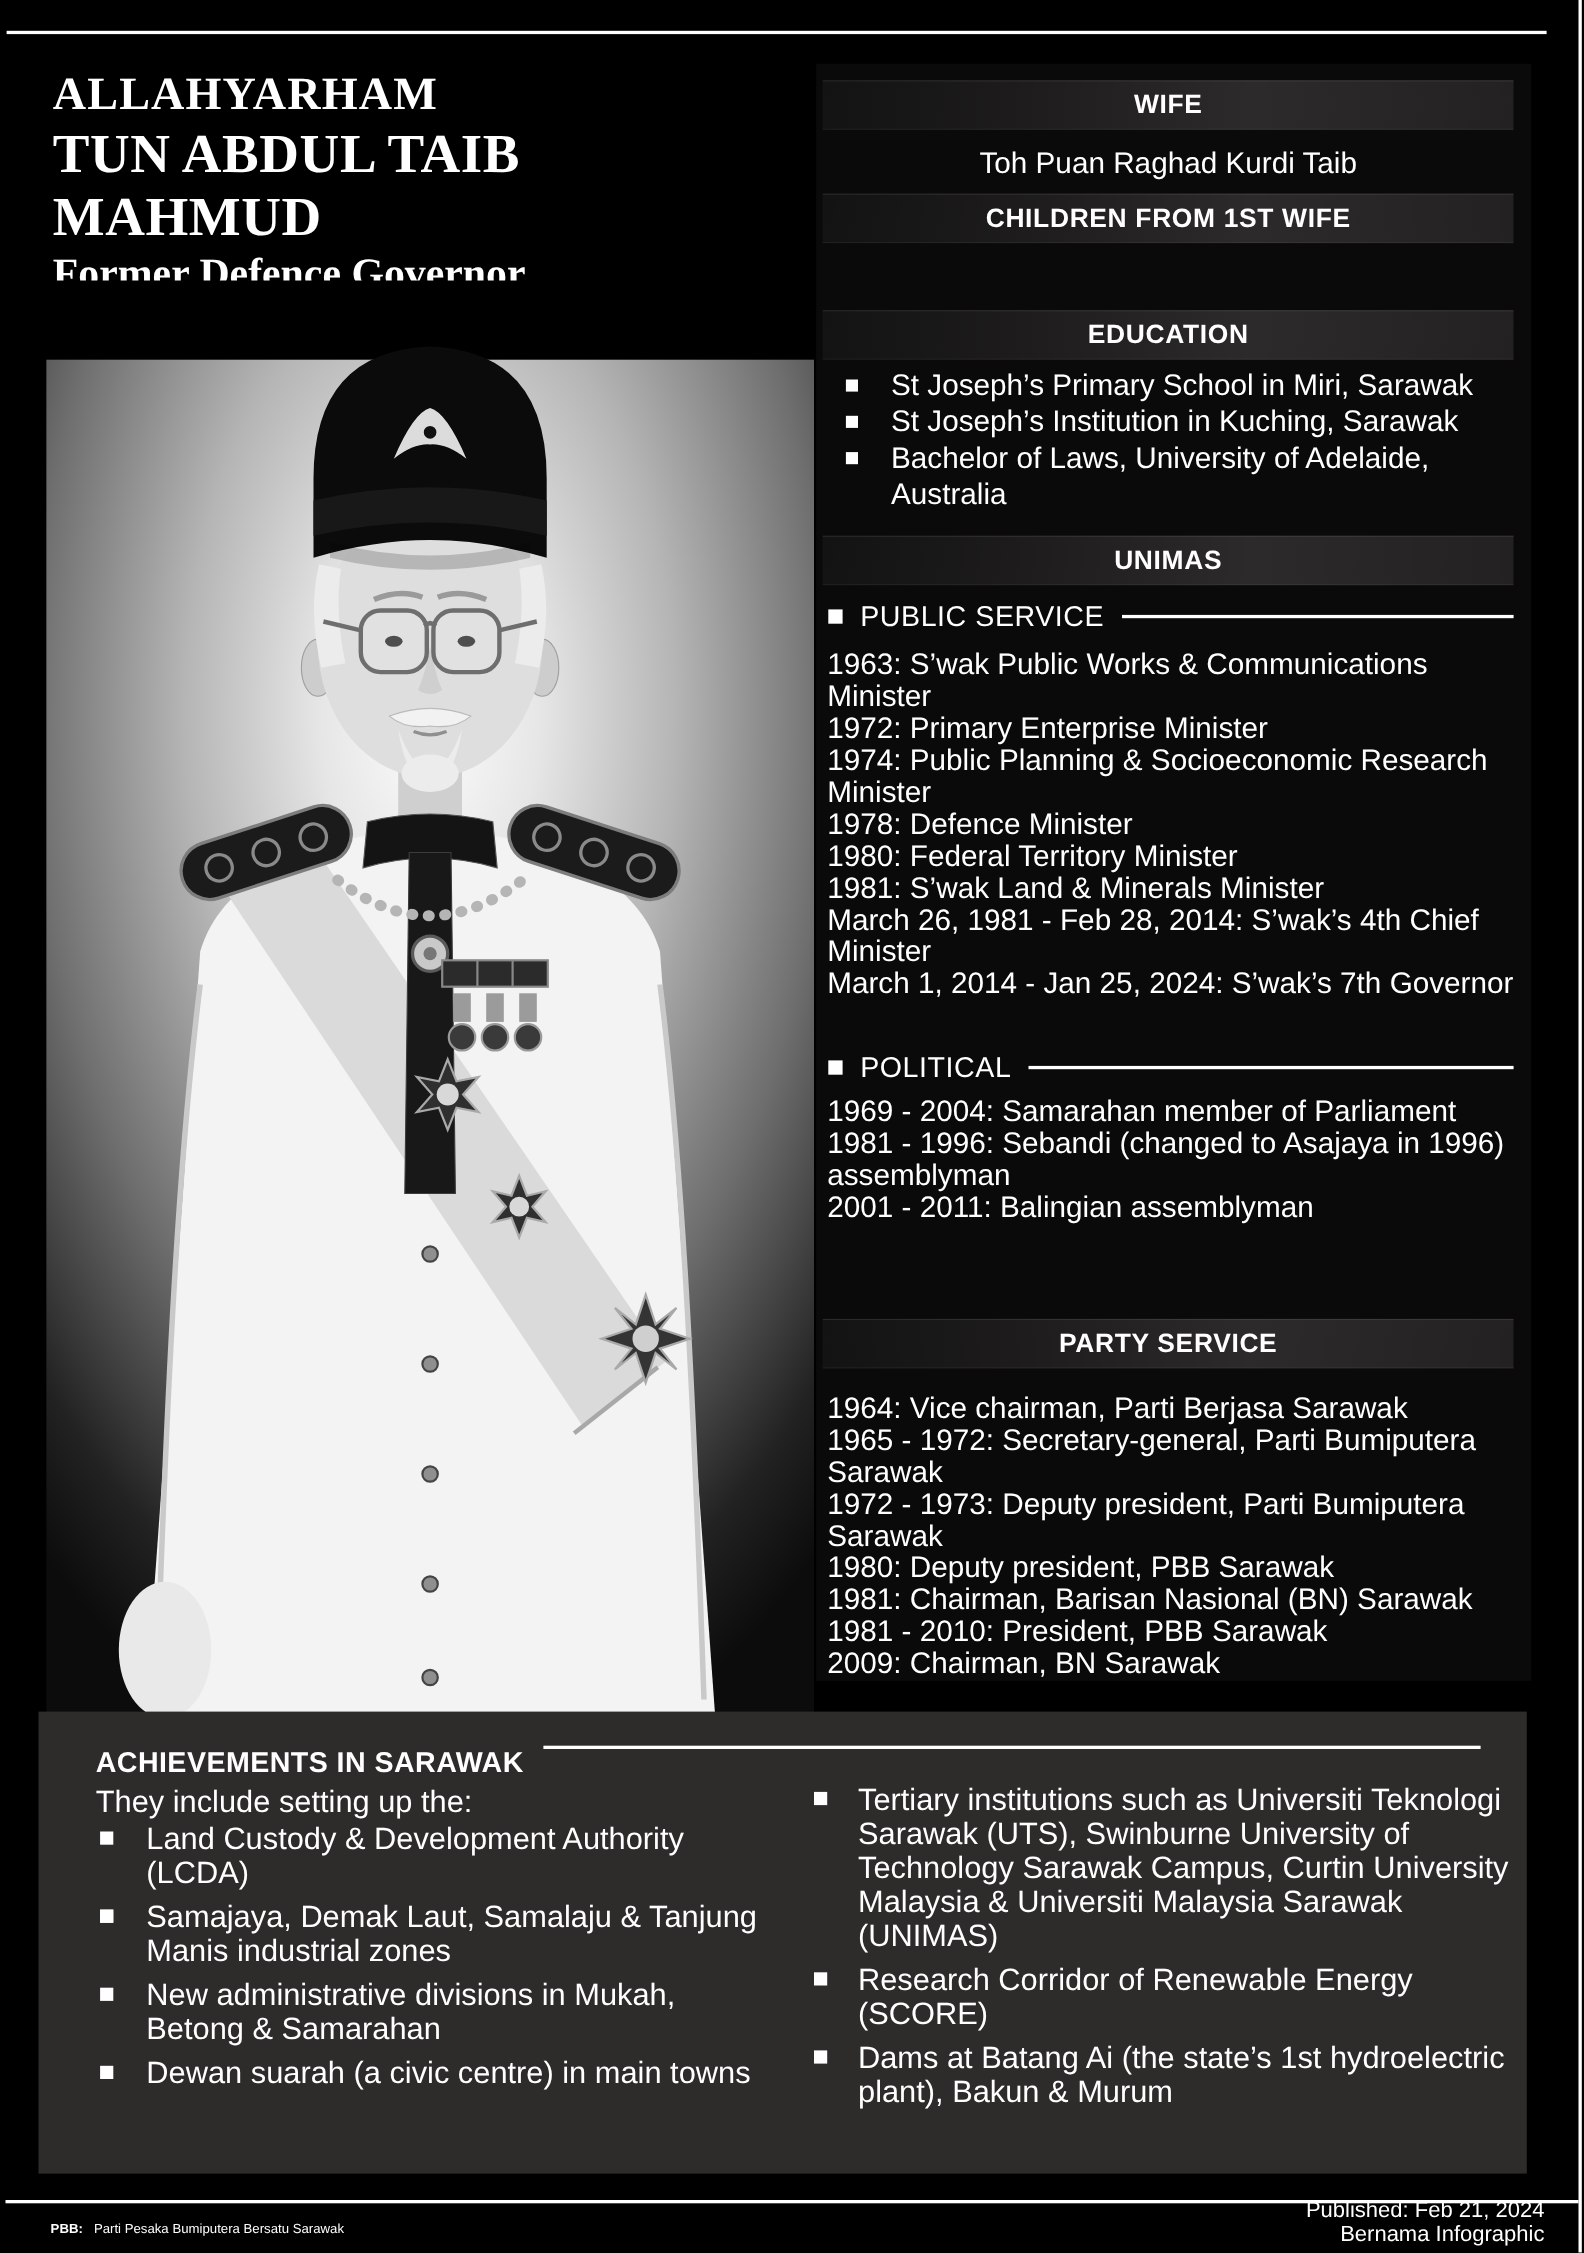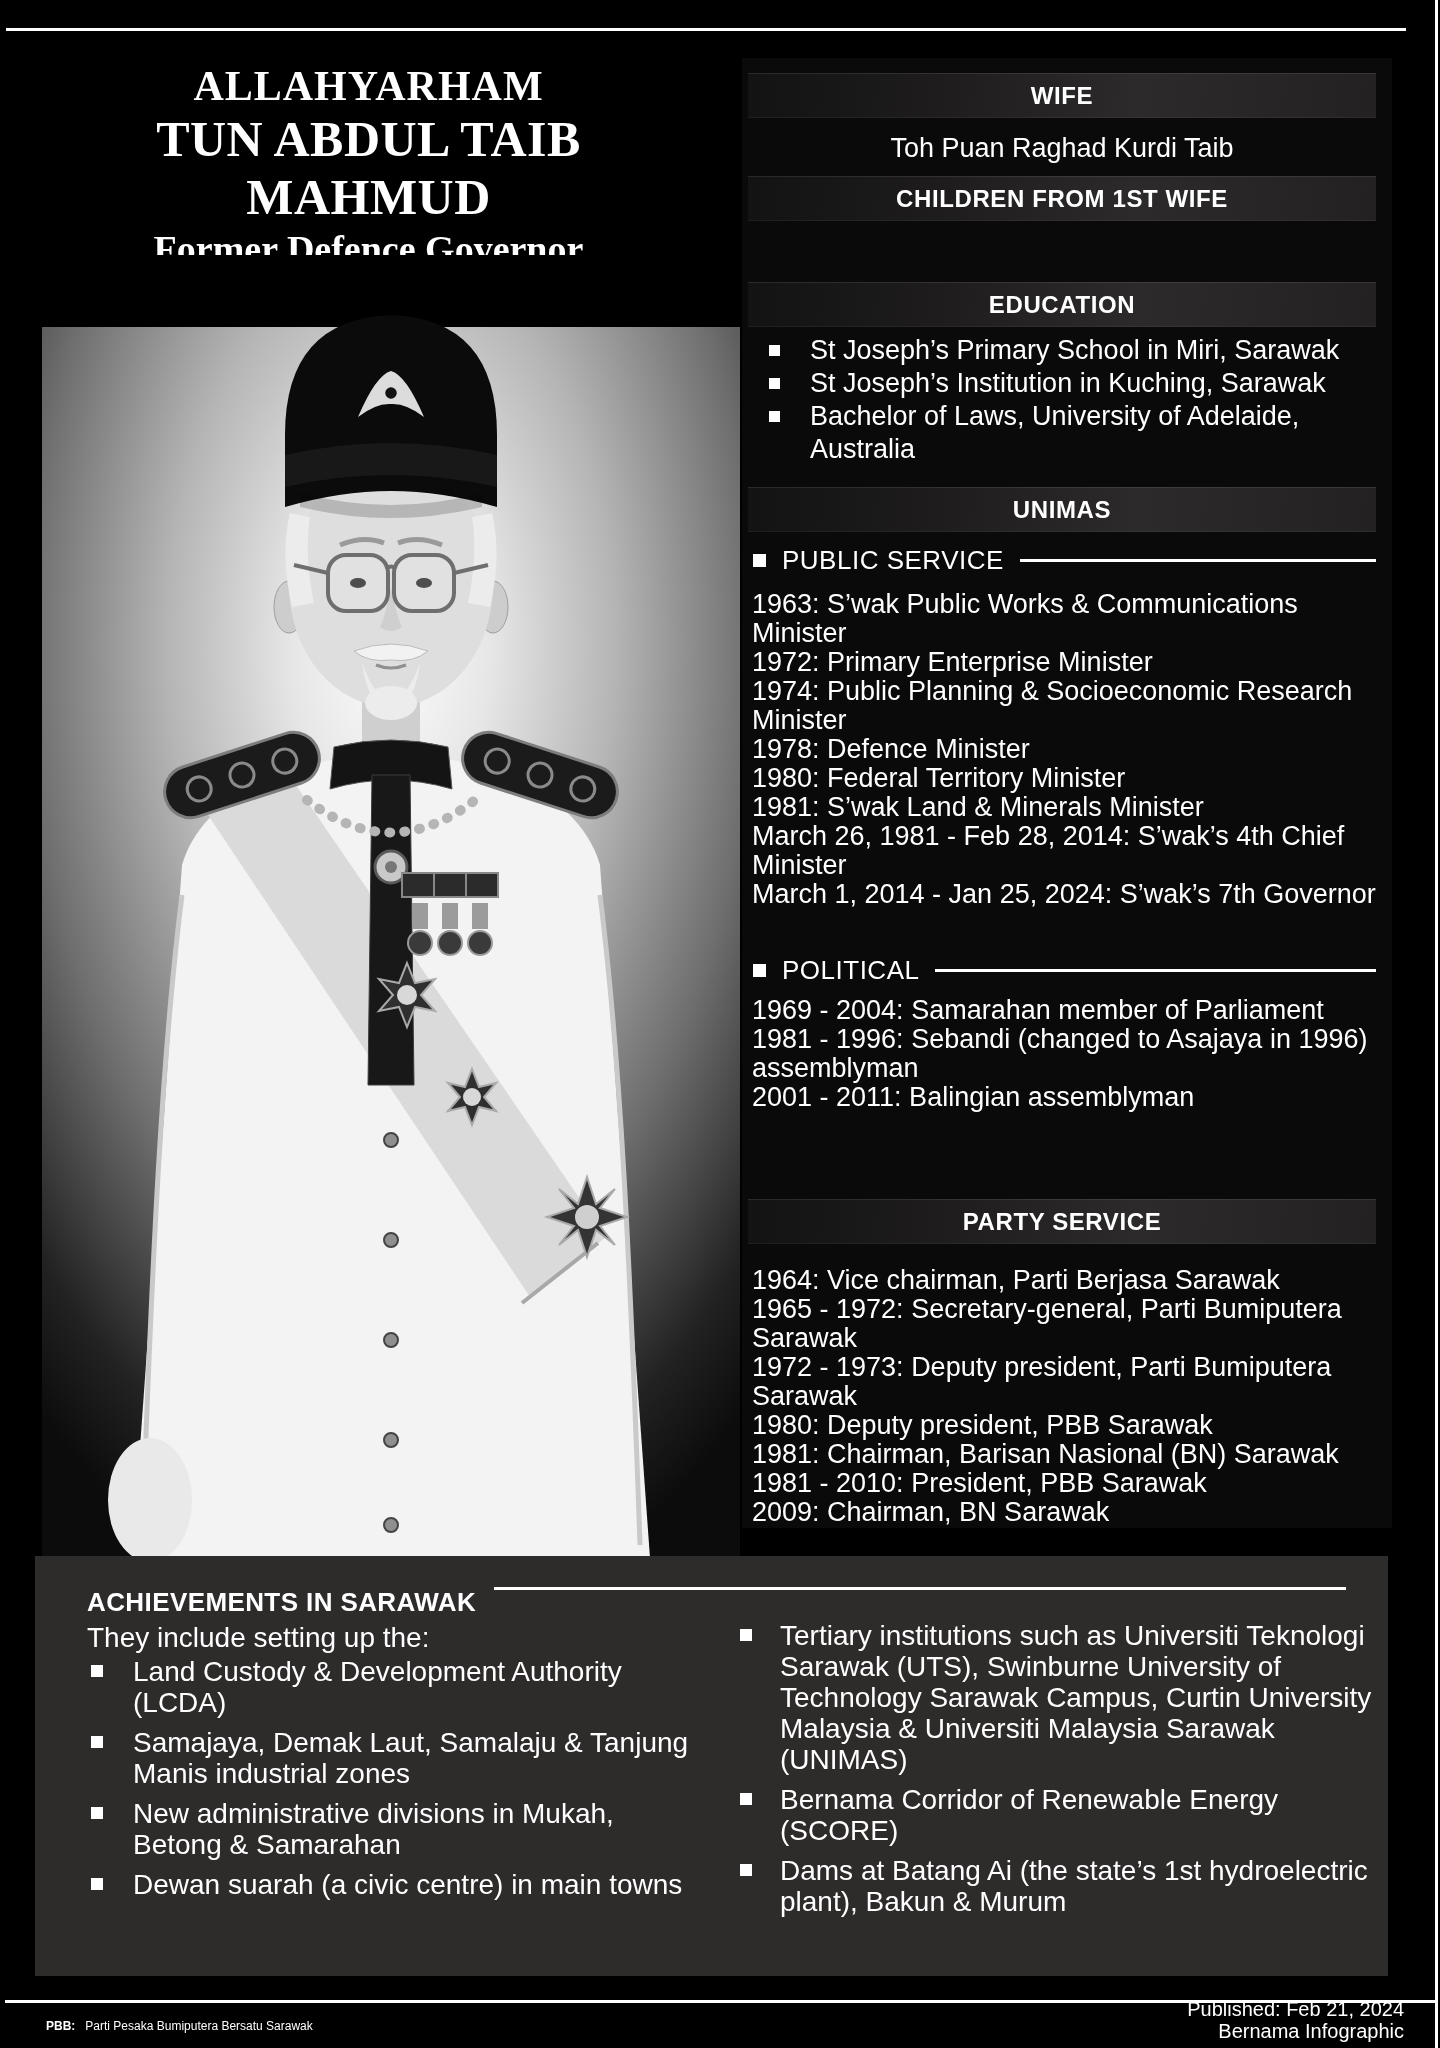--- a/index.html
+++ b/index.html
@@ -2,21 +2,21 @@
 <html><head>
 <meta charset="utf-8">
 <style>
   html,body{margin:0;padding:0;background:#000;}
   .poster{position:relative;width:1440px;height:2048px;background:#000;overflow:hidden;
           font-family:"Liberation Sans",sans-serif;color:#fff;}
   
   .top-line{position:absolute;left:6px;top:28px;width:1400px;height:3px;background:#fff;}
   .right-line{position:absolute;left:1435px;top:0;width:3px;height:2048px;background:#fff;}
   
-  .title-block{position:absolute;left:36px;top:62px;width:665px;text-align:center;
+  .title-block{position:absolute;left:48px;top:62px;width:665px;text-align:left;
                font-family:"Liberation Serif",serif;font-weight:bold;}
   .t1{font-size:42px;line-height:48px;letter-spacing:1px;}
   .t2{font-size:50px;line-height:58px;letter-spacing:.5px;}
   .t3{font-size:38px;line-height:46px;}
   .dates-row{margin-top:8px;display:flex;align-items:center;justify-content:center;gap:22px;}
   .dates-row .dash{display:inline-block;width:100px;height:4px;background:#fff;}
   .dates-row .dates{font-size:30px;line-height:32px;white-space:nowrap;}
   
   .photo{position:absolute;left:42px;top:255px;width:698px;height:1303px;background:#000;}
   .photo svg{display:block;}
@@ -257,21 +257,21 @@
     <div class="ach-intro">They include setting up the:</div>
     <ul class="ach-list ach-left">
       <li class="ach-item"><span class="sqb"></span><span>Land Custody &amp; Development Authority (LCDA)</span></li>
       <li class="ach-item"><span class="sqb"></span></li>
       <li class="ach-item"><span class="sqb"></span><span>Samajaya, Demak Laut, Samalaju &amp; Tanjung Manis industrial zones</span></li>
       <li class="ach-item"><span class="sqb"></span><span>New administrative divisions in Mukah, Betong &amp; Samarahan</span></li>
       <li class="ach-item"><span class="sqb"></span><span>Dewan suarah (a civic centre) in main towns</span></li>
     </ul>
     <ul class="ach-list ach-right">
       <li class="ach-item"><span class="sqb"></span><span>Tertiary institutions such as Universiti Teknologi Sarawak (UTS), Swinburne University of Technology Sarawak Campus, Curtin University Malaysia &amp; Universiti Malaysia Sarawak (UNIMAS)</span></li>
-      <li class="ach-item"><span class="sqb"></span><span>Bernama Corridor of Renewable Energy (SCORE)</span></li>
+      <li class="ach-item"><span class="sqb"></span><span>Research Corridor of Renewable Energy (SCORE)</span></li>
       <li class="ach-item"><span class="sqb"></span><span>Dams at Batang Ai (the state’s 1st hydroelectric plant), Bakun &amp; Murum</span></li>
     </ul>
   </div>
 
   <div class="footer-line"></div>
   <div class="footer-left">
     <span class="abbr">PBB:</span><span>Parti Pesaka Bumiputera Bersatu Sarawak</span>
   </div>
   <div class="footer-right">
     <div>Published: Feb 21, 2024</div>

